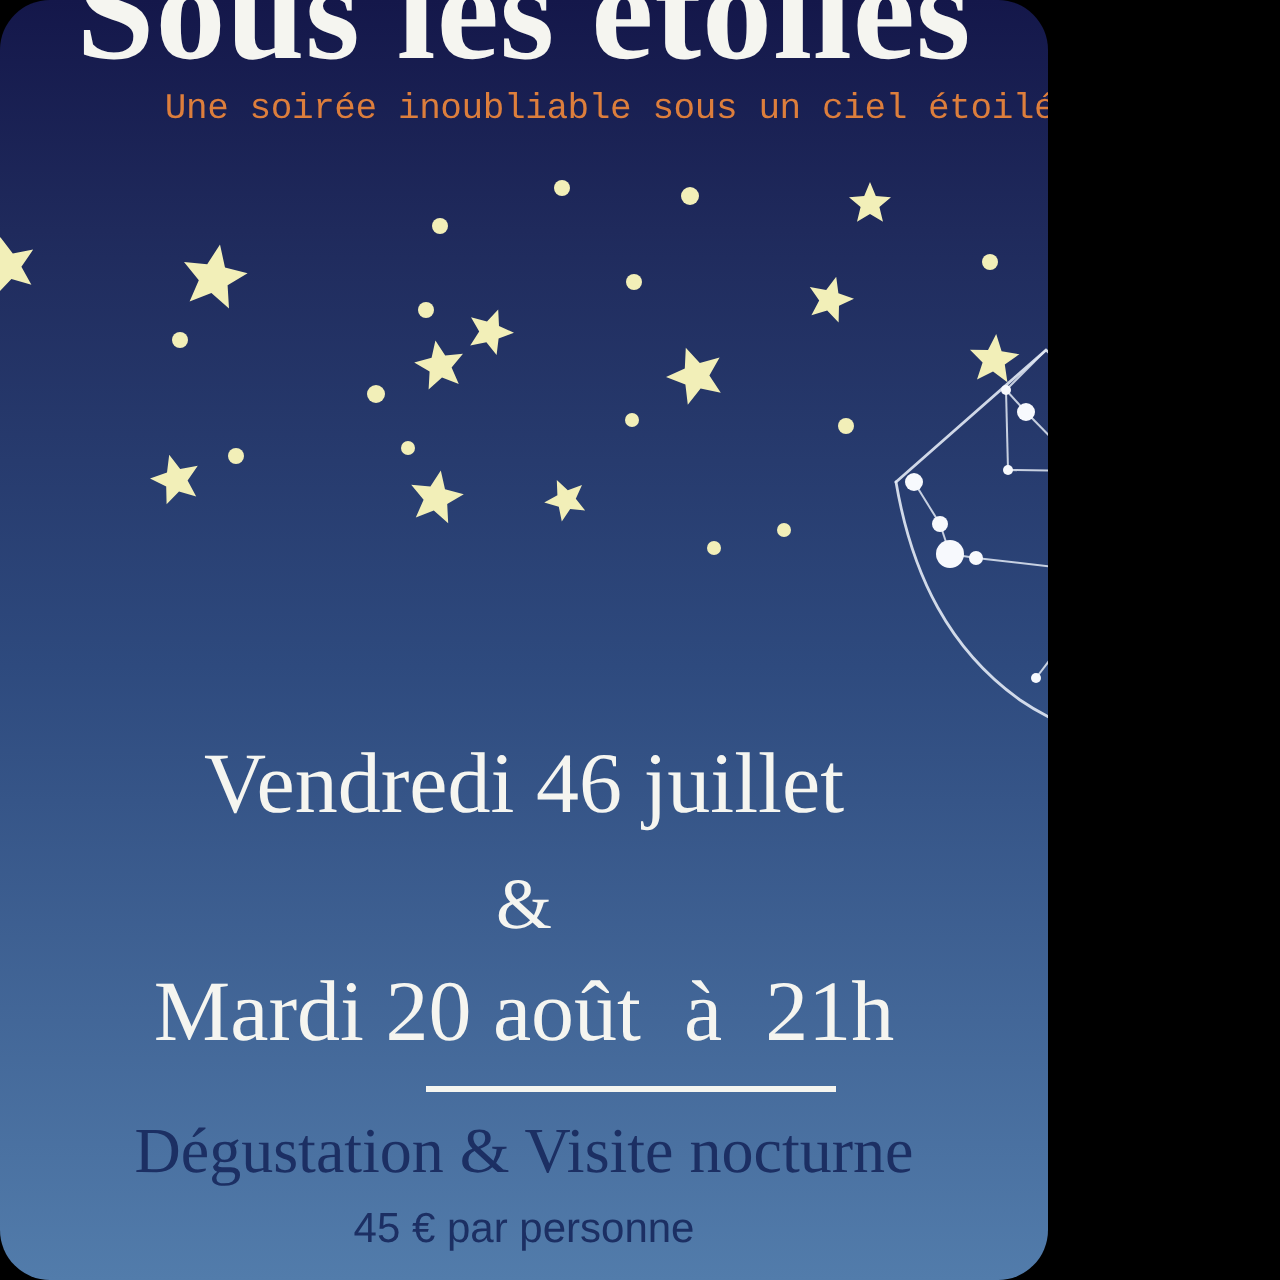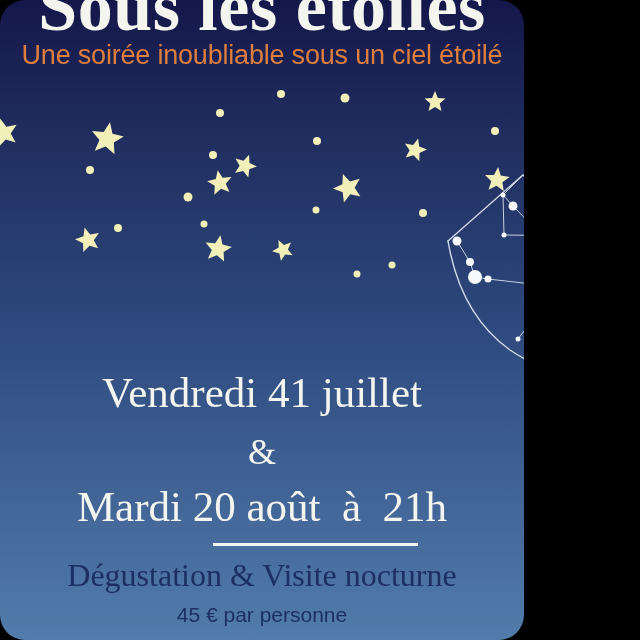--- a/index.html
+++ b/index.html
@@ -15,23 +15,23 @@
     font-family:"Liberation Serif", serif;
     border-radius:25px;
   }
   .layer{position:absolute;left:0;top:0;width:640px;height:640px;}
   .txt{position:absolute;left:0;width:100%;text-align:center;margin:0;}
   .title{
     top:-28px;font-size:70px;line-height:70px;font-weight:700;
     color:var(--text-white);letter-spacing:.5px;
   }
   .subtitle{
-    top:40px;font-size:27px;line-height:30px;
-    font-family:Liberation Sans, sans-serif;
-    color:var(--accent-orange);letter-spacing:-.2px;
+    top:40px;font-size:18px;line-height:30px;
+    font-family:Liberation Mono, monospace;
+    color:var(--accent-orange);letter-spacing:-.2px;padding-left:43px;
   }
   .date-line{font-size:43px;line-height:44px;color:var(--text-white);font-weight:400;}
   .date-1{top:371px;}
   .amp{top:433px;font-size:36px;line-height:38px;color:var(--text-white);}
   .date-2{top:485px;white-space:pre;}
   .divider{
     position:absolute;left:213px;top:543px;width:205px;height:2.5px;
     background:var(--text-white);border:none;margin:0;
   }
   .event-type{top:558px;font-size:32px;line-height:34px;color:var(--text-navy);font-weight:400;}
@@ -119,21 +119,21 @@
         <circle cx="544" cy="342" r="2.5" fill="#f7f9fd"></circle>
         <circle cx="597" cy="320" r="4.5" fill="#f7f9fd"></circle>
       </g>
   </svg>
 
   <h1 class="txt title">Sous les étoiles</h1>
 
   <p class="txt subtitle">Une soirée inoubliable sous un ciel étoilé</p>
 
   <div>
-    <div class="txt date-line date-1">Vendredi 41 juillet</div>
+    <div class="txt date-line date-1">Vendredi 46 juillet</div>
     <div class="txt amp">&amp;</div>
     <div class="txt date-line date-2">Mardi 20 août  à  21h</div>
   </div>
 
   <hr class="divider">
 
   <div class="txt event-type">Dégustation &amp; Visite nocturne</div>
 
   <div class="txt price">45 € par personne</div>
 

